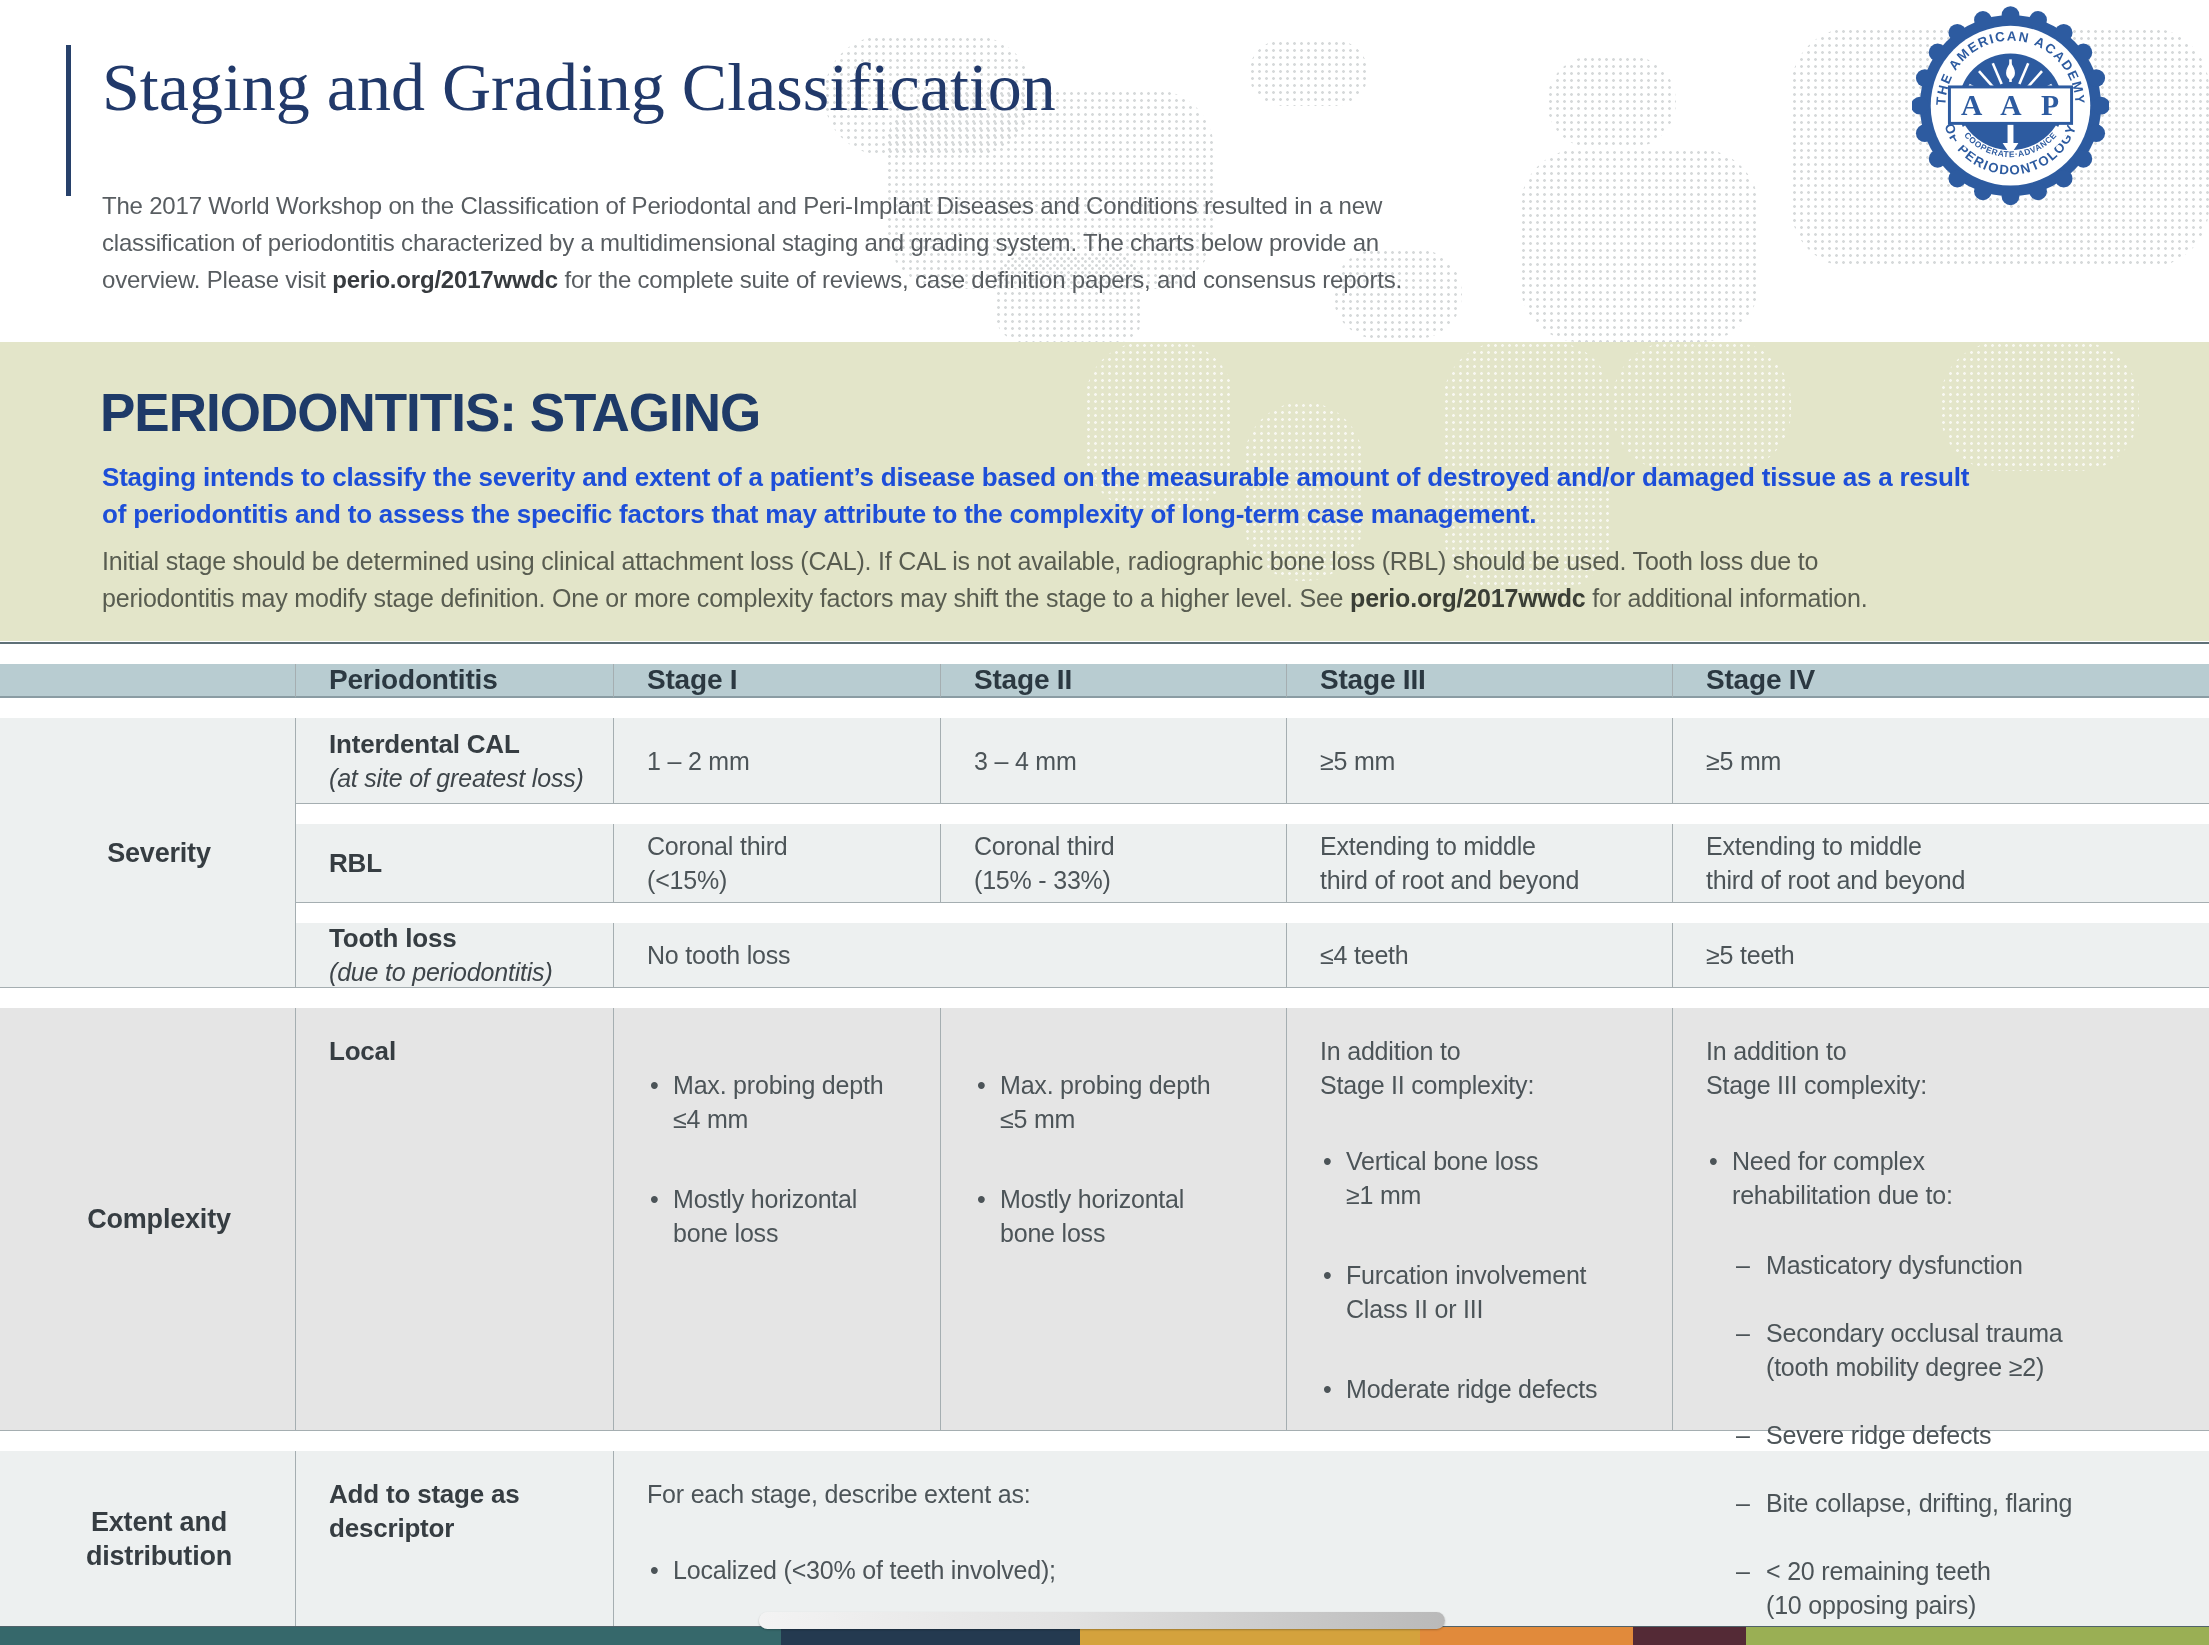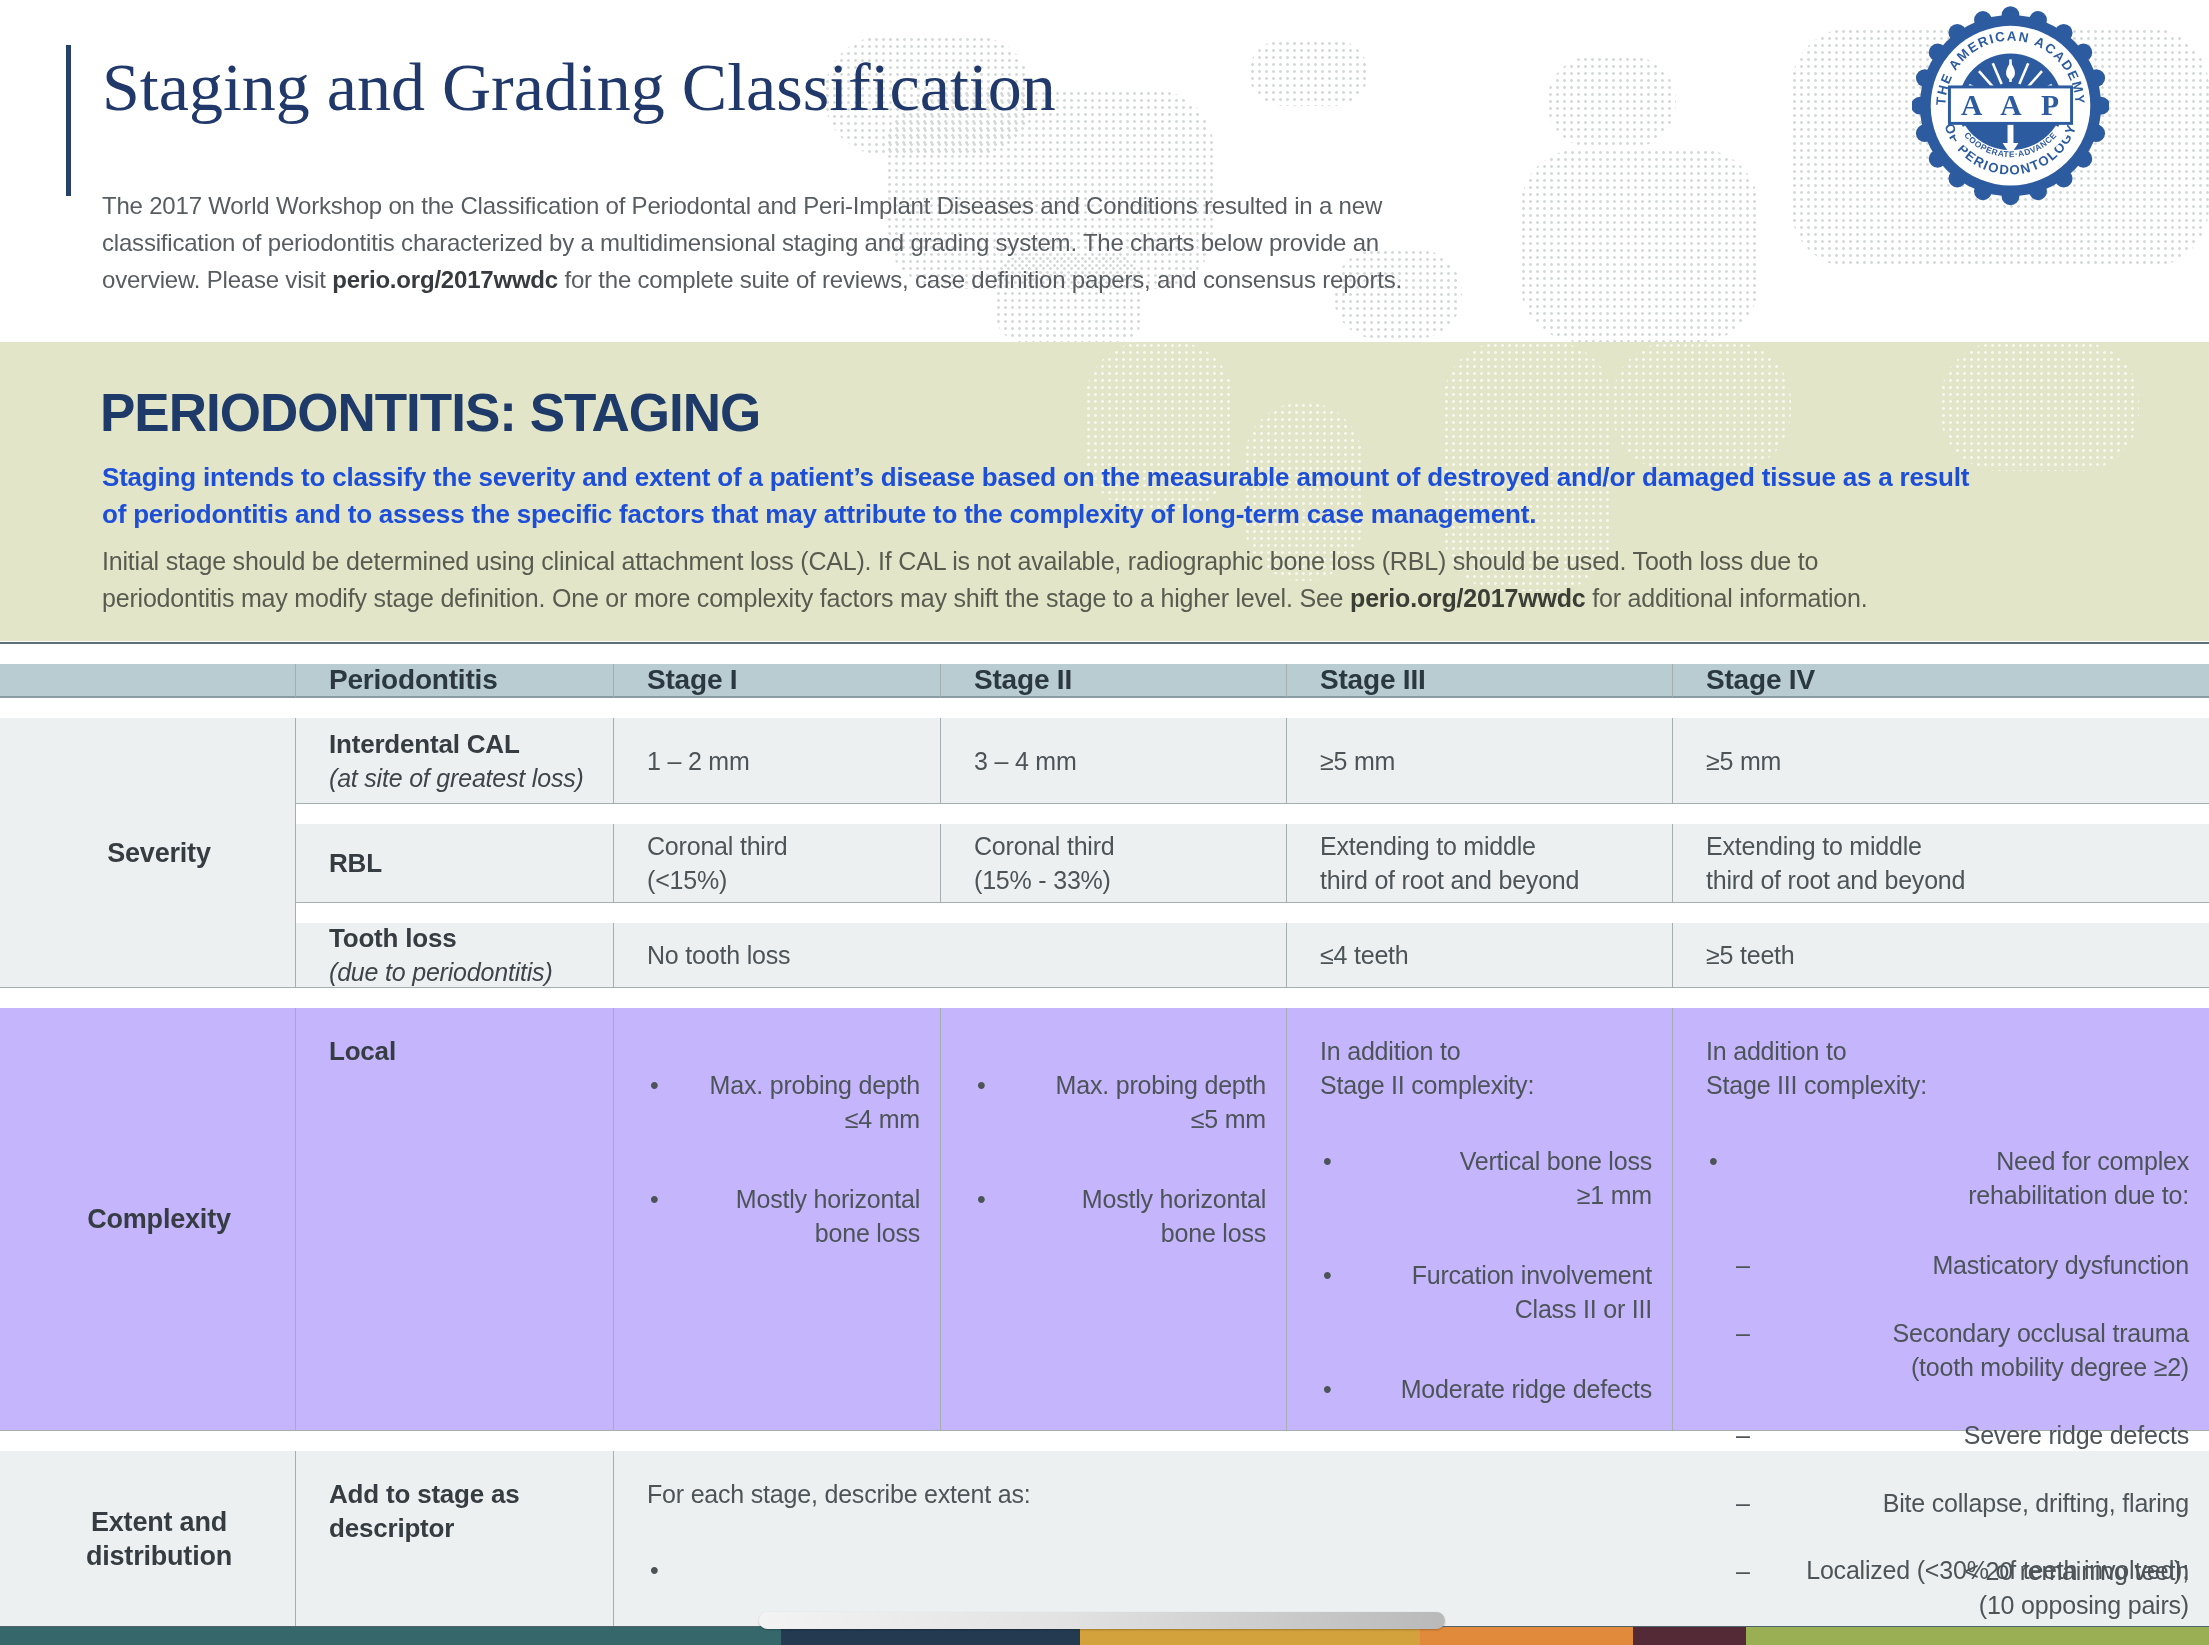--- a/index.html
+++ b/index.html
@@ -64,27 +64,27 @@
   }
   .cell{border-right:1px solid #a5aeb1;border-bottom:1px solid #a5aeb1;
         font-size:25px;line-height:34px;color:#4c5458;white-space:pre-line;
         display:flex;flex-direction:column;justify-content:center;
         padding:10px 20px 10px 33px;box-sizing:border-box;margin-top:20px;}
   .nobr{border-right:none;}
   .nobb{border-bottom:none;}
   .hcell{background:#b8ccd1;border-bottom:2px solid #8a9ca3;
          font-size:28px;font-weight:700;color:#2b3841;}
   .light{background:#edf0f0;}
-  .blue{background:#c4b5fd;}
+  .blue{background:#e5e5e5;}
   .grouplab{align-items:center;text-align:center;padding-right:10px;
             font-size:27px;font-weight:700;color:#363d42;}
   .lab{font-weight:700;font-size:26px;color:#363d42;}
   .lab .note{font-weight:400;font-style:italic;font-size:25px;color:#3e454a;}
   .topal{justify-content:flex-start;padding-top:26px;}
-  ul.blist{list-style:none;margin:8px 0 0 0;padding:0;text-align:right;}
+  ul.blist{list-style:none;margin:8px 0 0 0;padding:0;}
   ul.blist > li{position:relative;padding-left:26px;margin:0 0 12px 0;white-space:pre-line;}
   ul.blist > li::before{content:"•";position:absolute;left:3px;top:0;}
   ul.blist.flush{margin-top:0;}
   ul.dash{list-style:none;margin:2px 0 0 0;padding:0;}
   ul.dash > li{position:relative;padding-left:34px;margin:0;white-space:pre-line;}
   ul.dash > li::before{content:"–";position:absolute;left:4px;top:0;}
   .cintro{white-space:pre-line;}
   
   .strip{position:absolute;left:0;top:1627px;width:2210px;height:19px;display:flex;}
   .seg{height:19px;}

